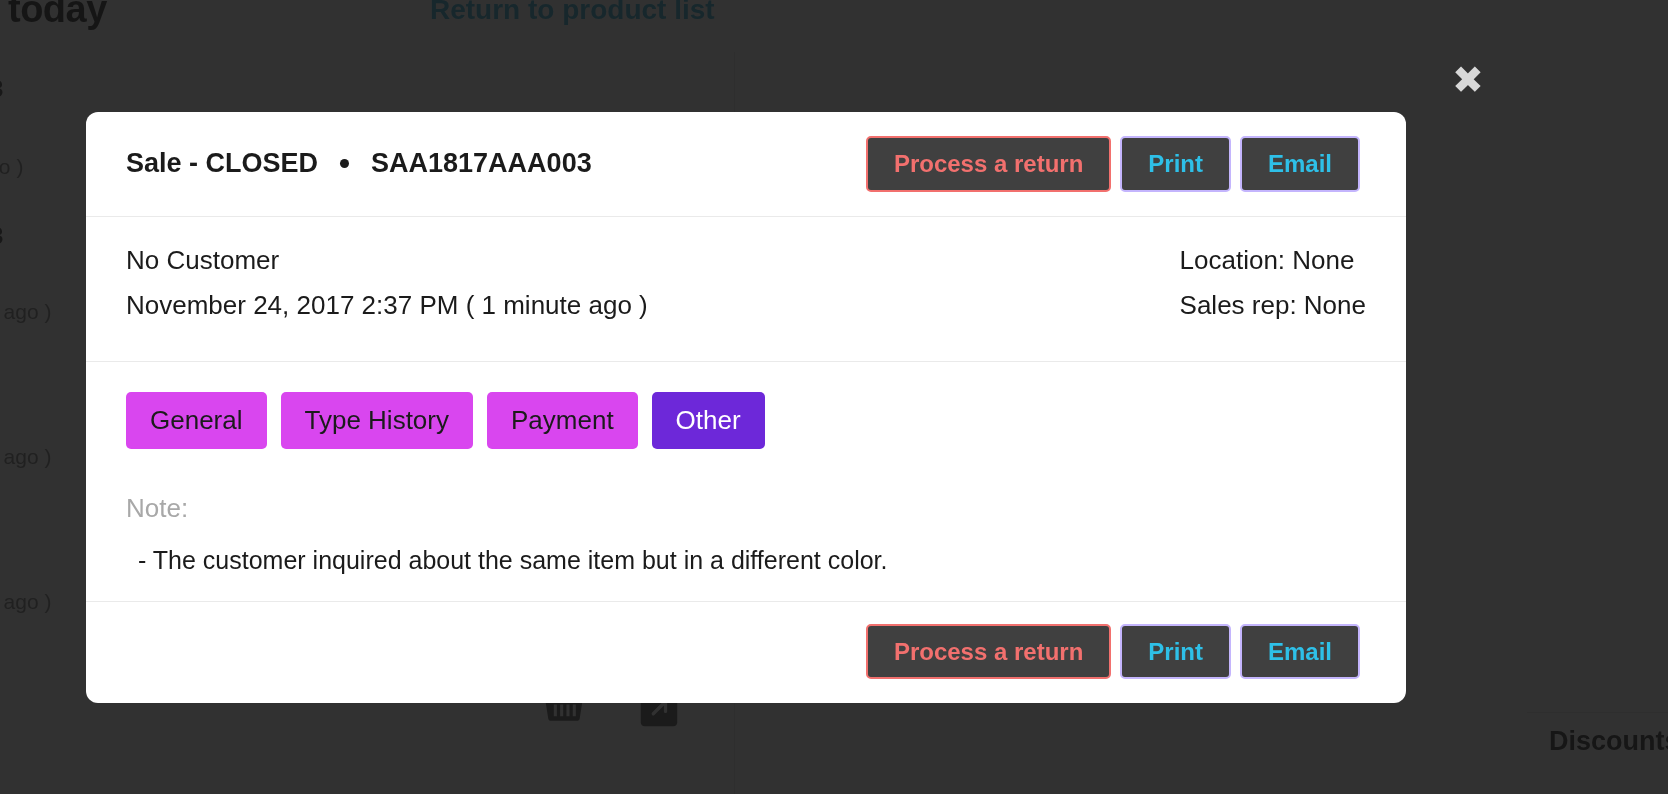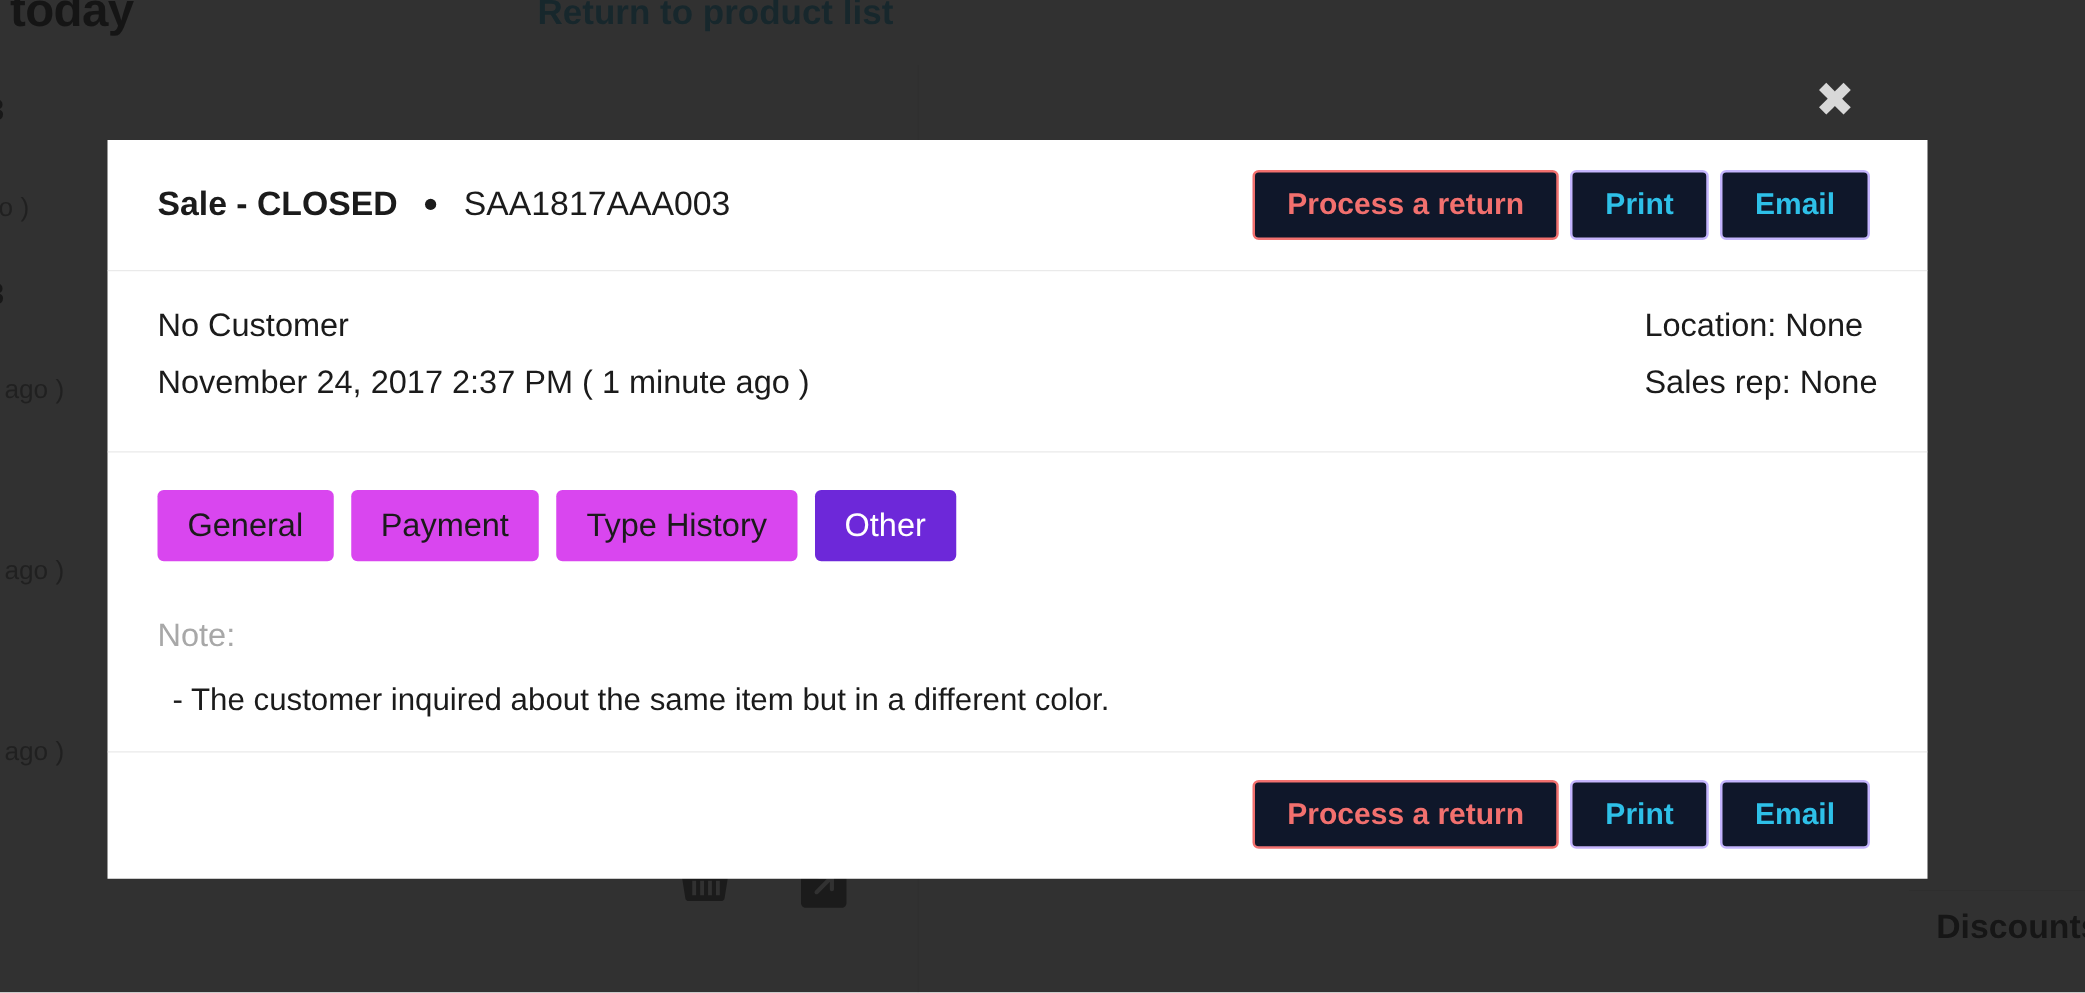--- a/index.html
+++ b/index.html
@@ -130,23 +130,23 @@
     text-align: center;
     cursor: pointer;
     font-family: "DejaVu Sans", sans-serif;
   }
 
   
   #modal {
     position: absolute;
     left: 86px;
     top: 112px;
-    width: 1456px;
-    background: #ffffff;
-    border-radius: 0;
+    width: 1320px;
+    background: #ffffff;
+    border-radius: 12px;
     overflow: hidden;
   }
 
   .modal-header {
     display: flex;
     align-items: center;
     justify-content: space-between;
     padding: 24px 46px 24px 40px;
     border-bottom: 1px solid #eaeaea;
   }
@@ -162,29 +162,29 @@
   }
 
   .title-dot {
     width: 9px;
     height: 9px;
     border-radius: 50%;
     background: #1b1b1b;
     display: inline-block;
   }
 
-  .title-ref { font-weight: 400; }
+  .title-ref { font-weight: 700; }
 
   .btn-group { display: flex; gap: 9px; }
 
   .btn {
     font-family: "Liberation Sans", sans-serif;
     font-size: 24px;
     font-weight: 700;
-    background: #0f172a;
+    background: #404040;
     border-radius: 5px;
     padding: 12px 26px;
     cursor: pointer;
     white-space: nowrap;
     line-height: 1.15;
   }
 
   .btn-danger {
     border: 2px solid #f2706e;
     color: #f2706e;
@@ -320,22 +320,22 @@
     </div>
     <div class="meta-col right">
       <div class="meta-line">Location: None</div>
       <div class="meta-line">Sales rep: None</div>
     </div>
   </div>
 
   <div class="modal-body">
     <div class="tab-row">
       <button class="tab">General</button>
+      <button class="tab">Type History</button>
       <button class="tab">Payment</button>
-      <button class="tab">Type History</button>
       <button class="tab active">Other</button>
     </div>
 
     <div class="note-label">Note:</div>
     <div class="note-text">-  The customer inquired about the same item but in a different color.</div>
   </div>
 
   <div class="modal-footer">
     <button class="btn btn-danger">Process a return</button>
     <button class="btn btn-info">Print</button>

